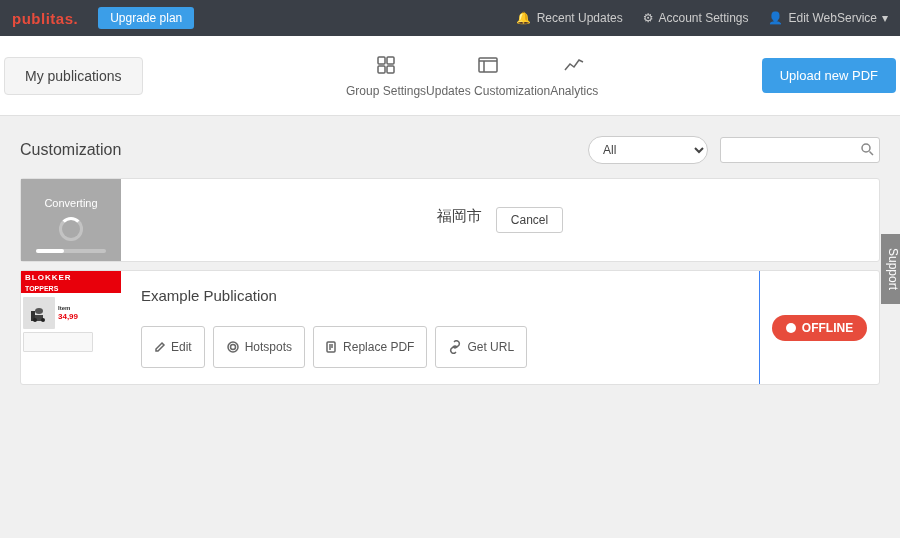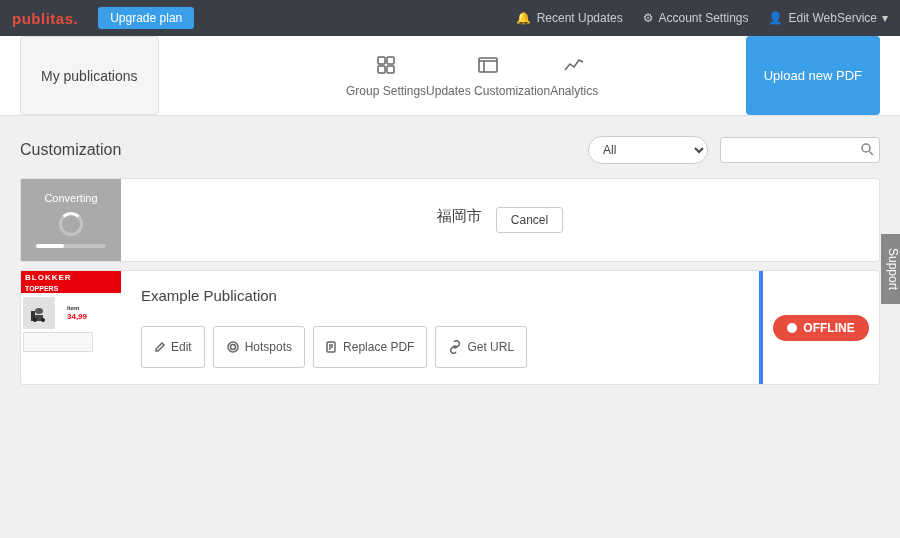--- a/index.html
+++ b/index.html
@@ -45,21 +45,22 @@
       gap: 5px;
       cursor: pointer;
       color: #ccc;
     }
 
     
     .sub-nav {
       background: #ffffff;
       height: 80px;
       display: flex;
-      padding: 0 20px;
+      align-items: center;
+      padding: 0 4px;
       border-bottom: 1px solid #e0e0e0;
       gap: 0;
     }
     .my-publications-btn {
       background: #f5f5f5;
       border: 1px solid #e0e0e0;
       border-radius: 4px;
       padding: 10px 20px;
       font-size: 14px;
       font-weight: 500;
@@ -164,21 +165,21 @@
     }
 
     
     .converting-thumb {
       width: 100px;
       min-height: 80px;
       background: #aaa;
       display: flex;
       flex-direction: column;
       align-items: center;
-      justify-content: center;
+      justify-content: flex-end;
       gap: 8px;
       padding: 8px;
       flex-shrink: 0;
     }
     .converting-label {
       color: white;
       font-size: 11px;
     }
     .spinner {
       width: 24px;
@@ -275,21 +276,21 @@
       align-items: center;
       gap: 5px;
     }
 
     .pub-status-area {
       width: 120px;
       display: flex;
       align-items: center;
       justify-content: center;
       flex-shrink: 0;
-      border-left: 4px solid #3b82f6;
+      border-left: 1px solid #3b82f6;
     }
     .offline-badge {
       background: #e74c3c;
       color: white;
       border-radius: 20px;
       padding: 6px 14px;
       font-size: 12px;
       font-weight: bold;
       display: flex;
       align-items: center;
@@ -413,21 +414,21 @@
       <span class="converting-title">福岡市</span>
       <button class="cancel-btn">Cancel</button>
     </div>
   </div>
 
   <div class="pub-card">
     <div class="blokker-thumb">
       <div class="blokker-header-strip">BLOKKER</div>
       <div style="background:#e8000b; color:white; font-size:7px; font-weight:bold; padding:1px 4px;">TOPPERS</div>
       <div class="blokker-content">
-        <div style="display:flex; gap:12px; margin-top:2px;">
+        <div style="display:flex; gap:3px; margin-top:2px;">
           <div style="width:32px; height:32px; background:#e0e0e0; border-radius:1px; display:flex; align-items:center; justify-content:center;">
             <svg width="20" height="20" viewBox="0 0 20 20" fill="none">
               <rect x="2" y="8" width="4" height="10" fill="#333"></rect>
               <rect x="6" y="12" width="8" height="6" fill="#444"></rect>
               <ellipse cx="10" cy="8" rx="4" ry="3" fill="#555"></ellipse>
               <circle cx="6" cy="17" r="2" fill="#222"></circle>
               <circle cx="14" cy="17" r="2" fill="#222"></circle>
             </svg>
           </div>
           <div style="display:flex; flex-direction:column; justify-content:center; gap:1px;">

